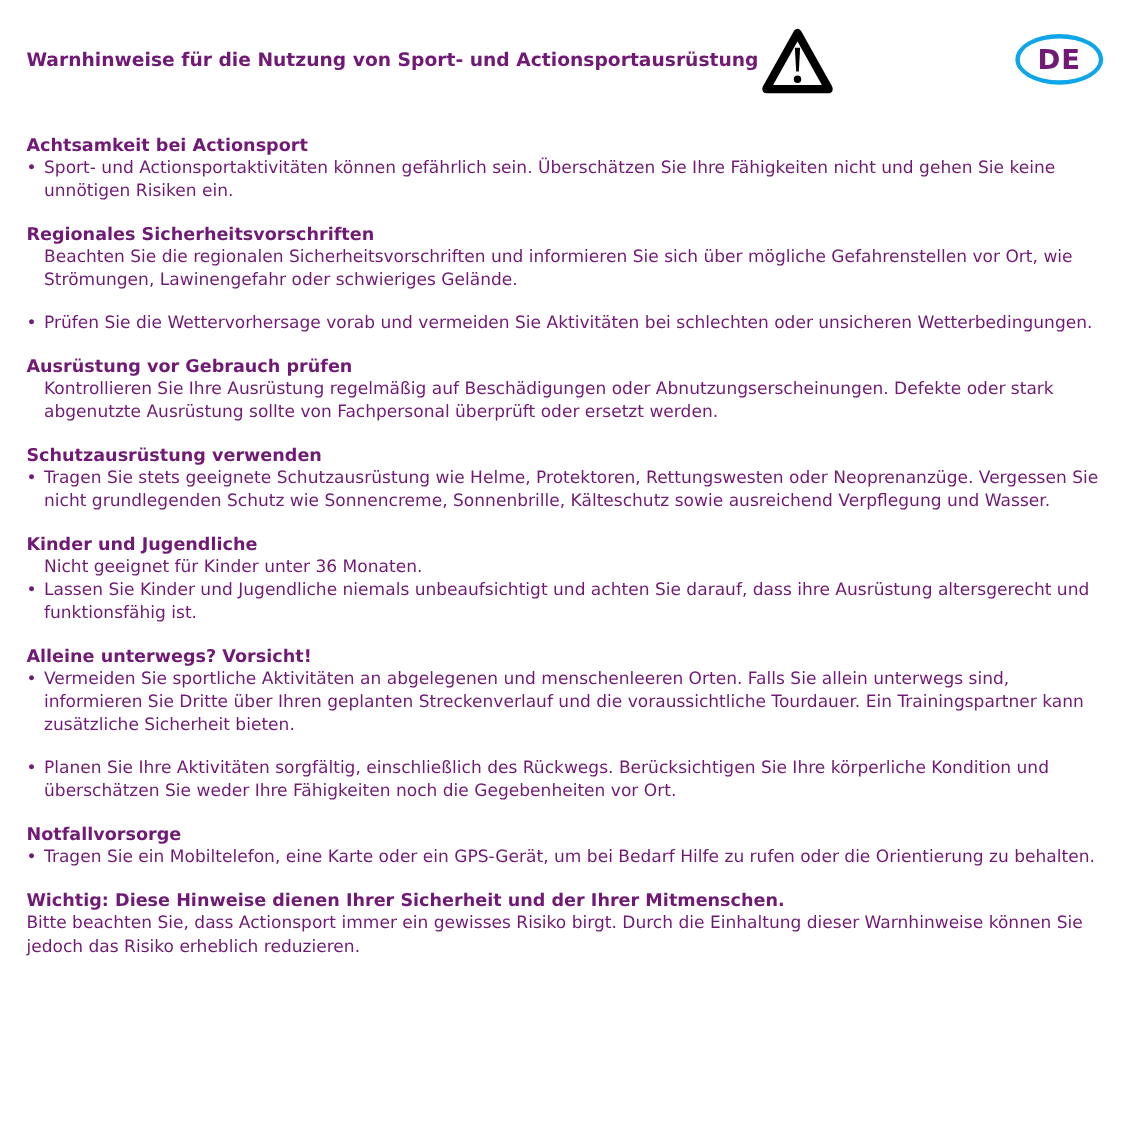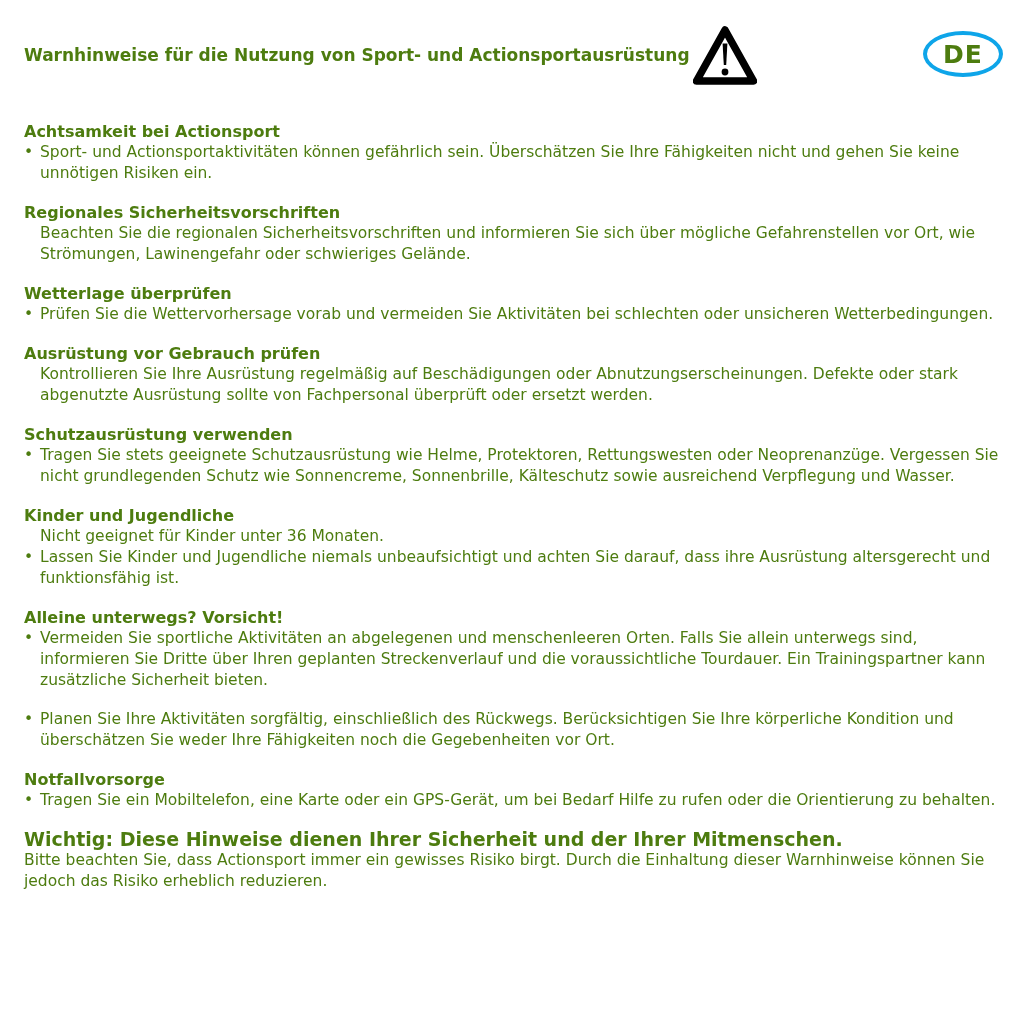--- a/index.html
+++ b/index.html
@@ -3,21 +3,21 @@
 <meta charset="utf-8">
 <style>
   html, body { margin: 0; padding: 0; background: #ffffff; }
   .page {
     position: relative;
     width: 1030px;
     height: 916px;
     box-sizing: border-box;
     padding: 0 25px 12px 24px;
     background: #ffffff;
-    color: #4d7c0f;
+    color: #701a75;
     font-family: "DejaVu Sans", "Liberation Sans", sans-serif;
     font-size: 15.5px;
     line-height: 21px;
     overflow: hidden;
   }
   .header { position: relative; height: 87px; }
   .title {
     position: absolute; left: 0; top: 44px; margin: 0;
     font-size: 17px; line-height: 22px; font-weight: bold;
     white-space: nowrap;
@@ -31,21 +31,21 @@
     font-weight: bold; font-size: 25px; letter-spacing: 1px;
   }
   .sections { margin-top: 34px; }
   .section { margin: 0 0 18px 0; }
   .heading { margin: 0; font-size: 16px; font-weight: bold; line-height: 21px; }
   .item { display: flex; }
   .marker { flex: 0 0 16px; width: 16px; }
   .item-text { flex: 1; min-width: 0; }
   .footer { margin-top: 18px; }
   .footer p { margin: 0; }
-  .footer-bold { font-weight: bold; font-size: 19px; }
+  .footer-bold { font-weight: bold; font-size: 16px; }
 </style>
 </head>
 <body>
 
 <div class="page">
 
   <header class="header">
     <h1 class="title">Warnhinweise für die Nutzung von Sport- und Actionsportausrüstung</h1>
 
     <svg class="warn-icon" viewBox="0 0 64 62" xmlns="http://www.w3.org/2000/svg" aria-hidden="true">
@@ -74,21 +74,20 @@
     <h2 class="heading">Regionales Sicherheitsvorschriften</h2>
     <div class="items">
           <div class="item">
             <span class="marker"></span>
             <span class="item-text">Beachten Sie die regionalen Sicherheitsvorschriften und informieren Sie sich über mögliche Gefahrenstellen vor Ort, wie Strömungen, Lawinengefahr oder schwieriges Gelände.</span>
           </div>
         </div>
   </section>
 
   <section class="section">
-    <h2 class="heading">Wetterlage überprüfen</h2>
     <div class="items">
           <div class="item">
             <span class="marker">•</span>
             <span class="item-text">Prüfen Sie die Wettervorhersage vorab und vermeiden Sie Aktivitäten bei schlechten oder unsicheren Wetterbedingungen.</span>
           </div>
         </div>
   </section>
 
   <section class="section">
     <h2 class="heading">Ausrüstung vor Gebrauch prüfen</h2>

